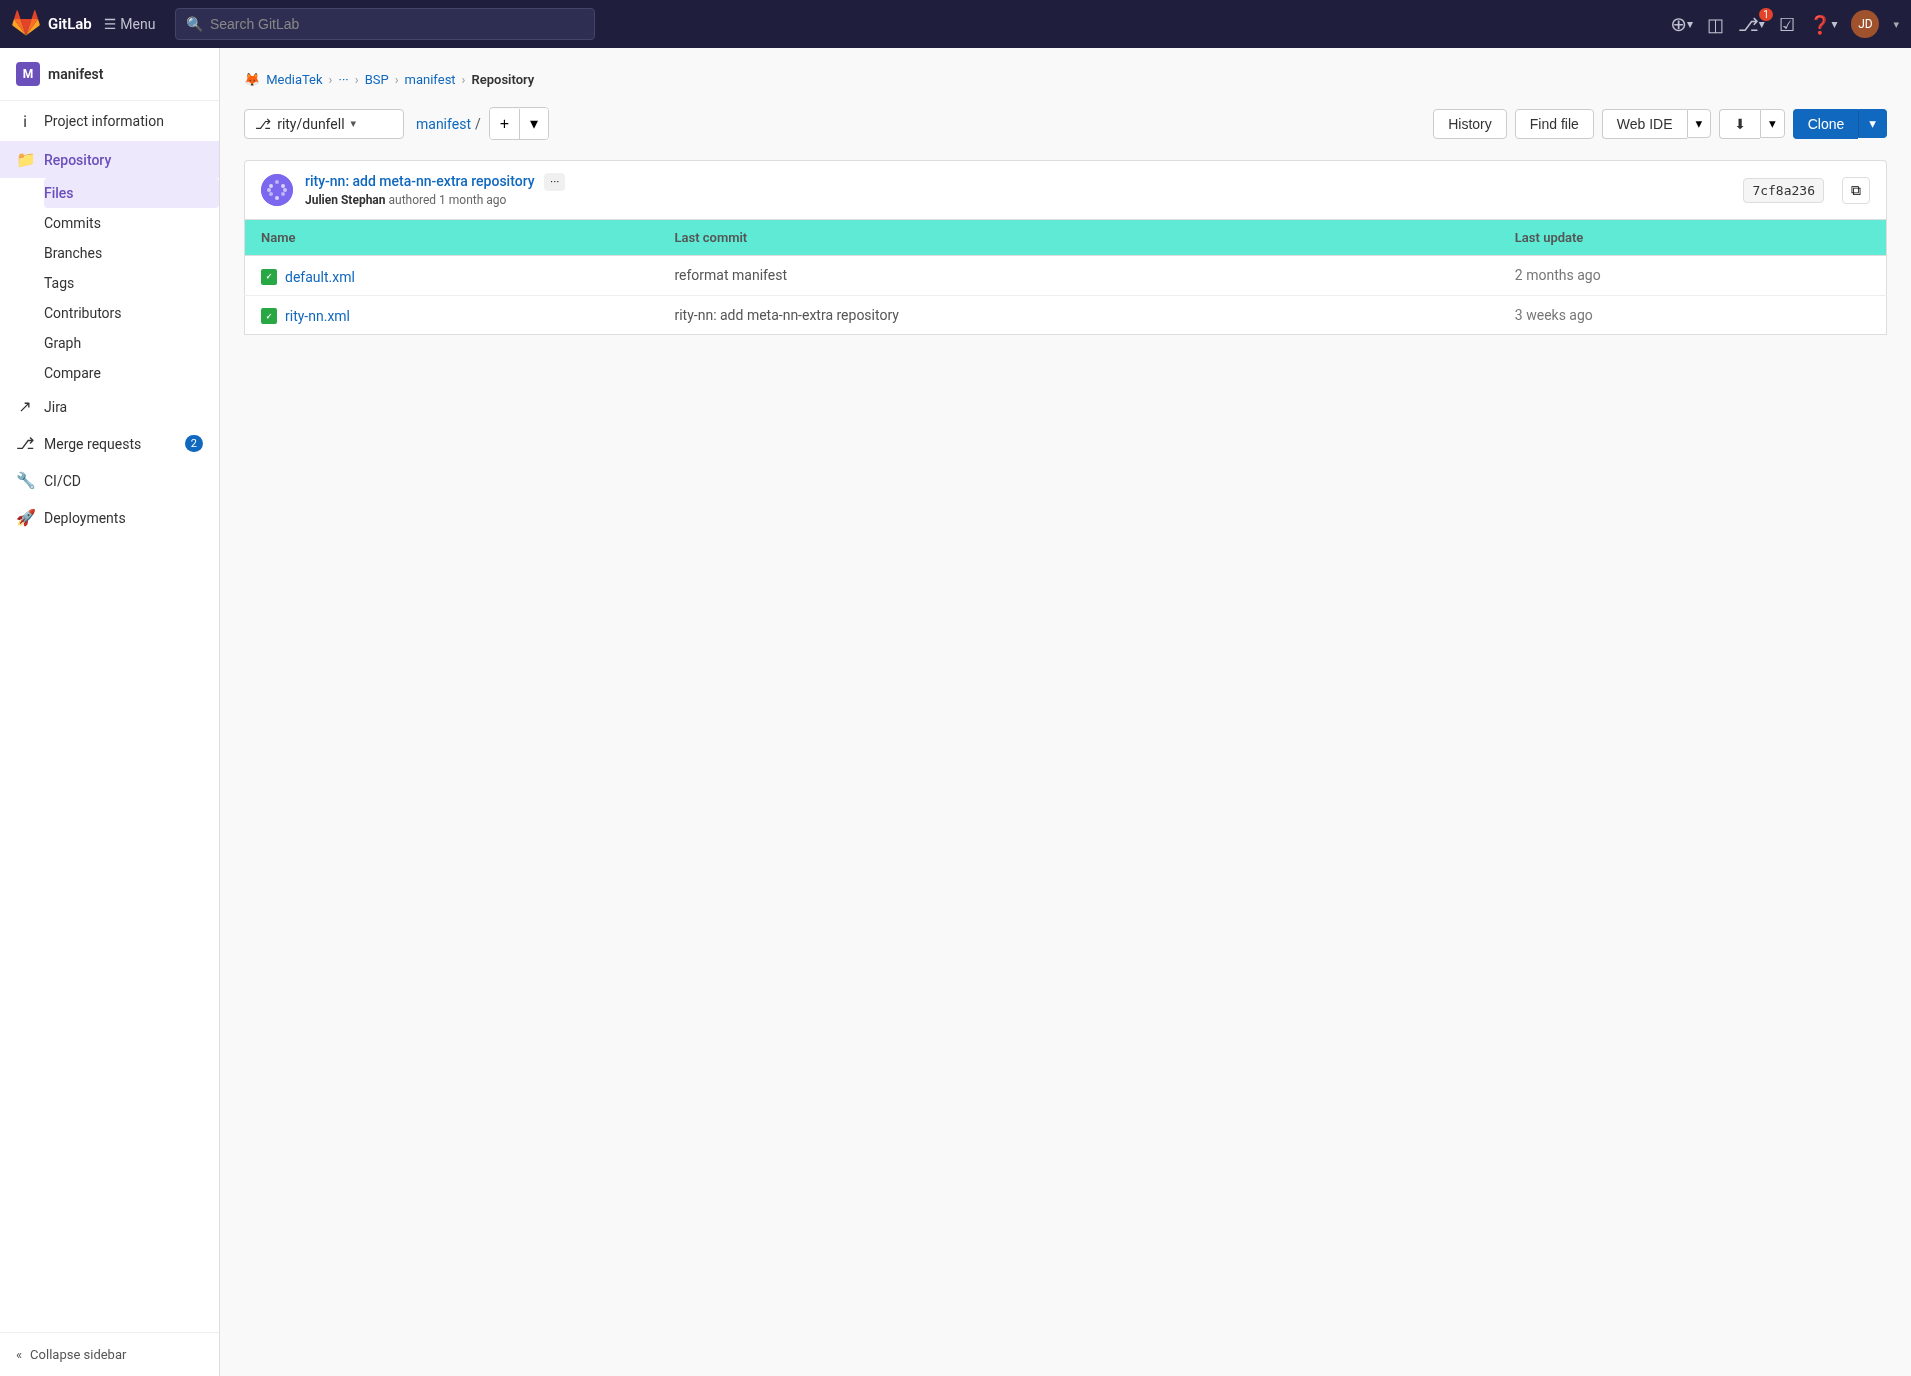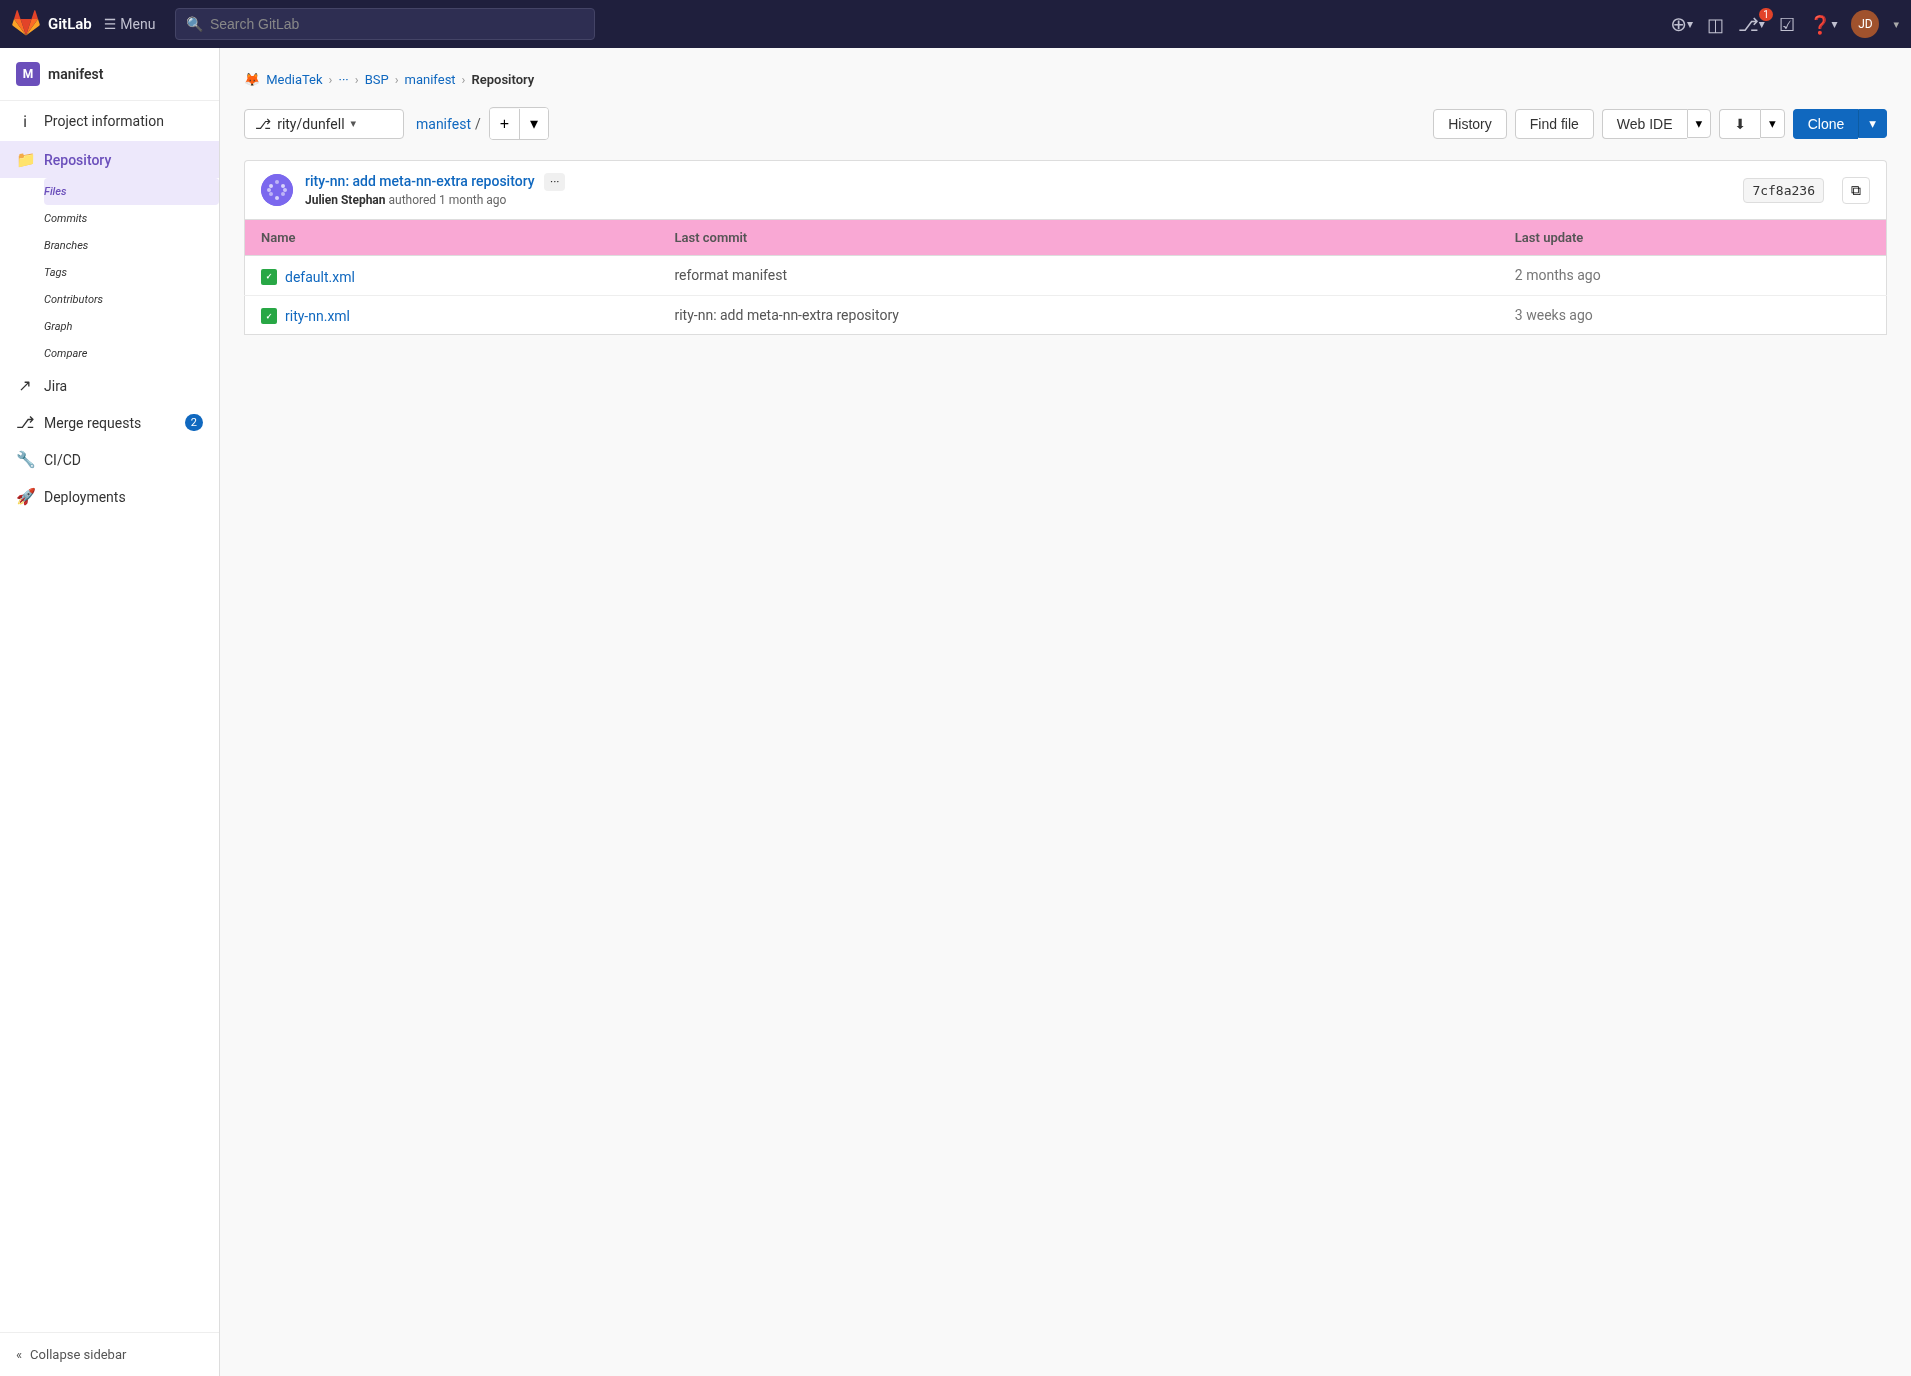--- a/index.html
+++ b/index.html
@@ -36,21 +36,21 @@
     .sidebar-project { display: flex; align-items: center; gap: 8px; padding: 14px 16px; border-bottom: 1px solid #eee; }
     .sidebar-project-avatar { width: 24px; height: 24px; background: #6b4fbb; border-radius: 4px; display: flex; align-items: center; justify-content: center; color: #fff; font-size: 12px; font-weight: 700; }
     .sidebar-project-name { font-weight: 600; font-size: 14px; }
     .sidebar-item {
       display: flex; align-items: center; gap: 10px; padding: 9px 16px;
       color: #333; cursor: pointer; font-size: 14px; text-decoration: none;
     }
     .sidebar-item.active { background: #ede8fb; color: #6b4fbb; font-weight: 500; }
     .sidebar-item .icon { font-size: 16px; width: 18px; text-align: center; }
     .sidebar-sub { padding-left: 44px; }
-    .sidebar-sub .sidebar-item { font-size: 11px; padding: 7px 16px 7px 0; font-style: italic; }
+    .sidebar-sub .sidebar-item { font-size: 14px; padding: 7px 16px 7px 0; }
     .sidebar-sub .sidebar-item.active { background: #ede8fb; border-radius: 4px; }
     .sidebar-collapse { margin-top: auto; padding: 14px 16px; border-top: 1px solid #eee; display: flex; align-items: center; gap: 8px; cursor: pointer; color: #555; font-size: 13px; }
 
     
     .main { margin-left: 220px; padding: 24px; flex: 1; background: #f9f9f9; min-height: calc(100vh - 48px); }
 
     
     .breadcrumb { display: flex; align-items: center; gap: 6px; font-size: 13px; color: #555; margin-bottom: 20px; }
     .breadcrumb a { color: #1068bf; text-decoration: none; }
     .breadcrumb .sep { color: #999; }
@@ -90,21 +90,21 @@
     .commit-message { font-weight: 500; color: #1068bf; text-decoration: none; }
     .commit-dots { display: inline-flex; align-items: center; margin-left: 6px; background: #f0f0f0; border-radius: 4px; padding: 2px 6px; font-size: 12px; gap: 2px; cursor: pointer; }
     .commit-meta { font-size: 12px; color: #666; margin-top: 2px; }
     .commit-meta strong { color: #333; }
     .commit-hash { display: flex; align-items: center; gap: 18px; }
     .commit-hash-code { font-family: monospace; background: #f5f5f5; border: 1px solid #ddd; border-radius: 4px; padding: 4px 8px; font-size: 13px; color: #333; }
     .copy-btn { background: #fff; border: 1px solid #ddd; border-radius: 4px; padding: 4px 8px; cursor: pointer; font-size: 14px; }
 
     
     .file-table { background: #fff; border: 1px solid #ddd; border-radius: 0 0 4px 4px; width: 100%; border-collapse: collapse; }
-    .file-table th { background: #f9a8d4; padding: 10px 16px; text-align: left; font-size: 13px; font-weight: 600; color: #555; border-bottom: 1px solid #ddd; }
+    .file-table th { background: #5eead4; padding: 10px 16px; text-align: left; font-size: 13px; font-weight: 600; color: #555; border-bottom: 1px solid #ddd; }
     .file-table td { padding: 10px 16px; border-bottom: 1px solid #eee; font-size: 14px; }
     .file-table tr:last-child td { border-bottom: none; }
     .file-icon { display: inline-flex; align-items: center; gap: 8px; }
     .xml-icon { width: 16px; height: 16px; background: #28a745; border-radius: 2px; display: inline-flex; align-items: center; justify-content: center; font-size: 8px; color: #fff; font-weight: 700; }
     .file-link { color: #1068bf; text-decoration: none; }
     .commit-link { color: #555; text-decoration: none; }
     .time-ago { color: #777; font-size: 13px; }
 
     
     .mr-badge { background: #1068bf; color: #fff; border-radius: 10px; font-size: 11px; padding: 2px 6px; margin-left: auto; }

